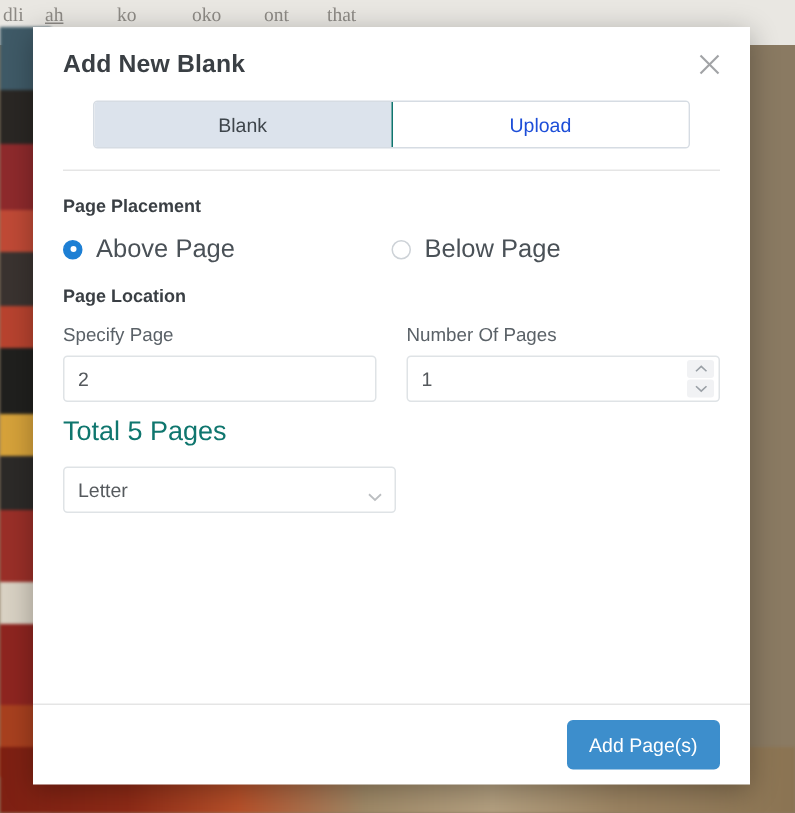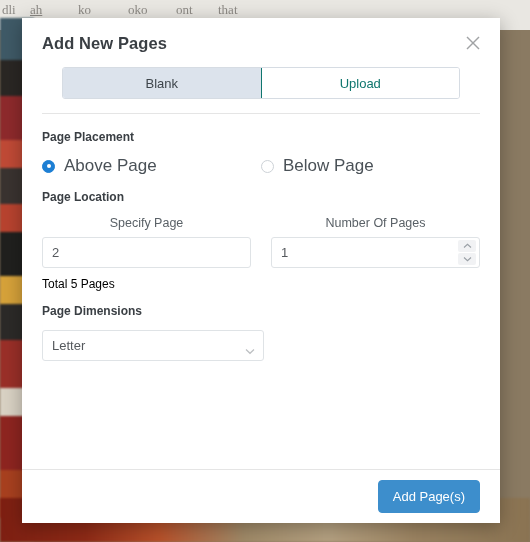--- a/index.html
+++ b/index.html
@@ -135,21 +135,21 @@
     border-radius: 3px;
     overflow: hidden;
     height: 30px;
   }
   .seg-btn {
     flex: 1;
     display: flex;
     align-items: center;
     justify-content: center;
     font-size: 13px;
-    color: #0f766e;
+    color: #1d4ed8;
     cursor: pointer;
     background: #ffffff;
     border: none;
     font-family: "Liberation Sans", sans-serif;
     height: 100%;
   }
   .seg-btn.active {
     background: #dce3ec;
     color: #3e454b;
   }
@@ -214,21 +214,20 @@
     gap: 20px;
     margin-top: 2px;
   }
   .field {
     width: 222px;
   }
   .field-label {
     font-size: 12.5px;
     color: #5a6167;
     margin-bottom: 7px;
-    text-align: center;
   }
   .input-wrap {
     position: relative;
     height: 31px;
   }
   .text-input {
     width: 100%;
     height: 31px;
     box-sizing: border-box;
     border: 1px solid #dfe3e6;
@@ -257,22 +256,22 @@
     border-radius: 2px;
     display: flex;
     align-items: center;
     justify-content: center;
     cursor: pointer;
     padding: 0;
   }
   .spin-btn svg { display: block; }
 
   .total-note {
-    font-size: 12px;
-    color: #000000;
+    font-size: 18px;
+    color: #0f766e;
     margin-top: 9px;
     margin-bottom: 13px;
   }
 
   .select-wrap {
     position: relative;
     width: 222px;
   }
   .select-input {
     width: 100%;
@@ -330,21 +329,21 @@
     <span class="bk-txt-frag" style="top:2px;left:218px;">that</span>
   </div>
   <div class="bk-photo-left"></div>
   <div class="bk-photo-right"></div>
   <div class="bk-photo-bottom"></div>
 </div>
 
 <div class="modal">
 
   <div class="modal-header">
-    <div class="modal-title">Add New Pages</div>
+    <div class="modal-title">Add New Blank</div>
 
     <div class="close-btn">
       <svg width="22" height="22" viewBox="0 0 22 22">
         <line x1="5" y1="5" x2="17" y2="17" stroke="#55595d" stroke-width="1.4"></line>
         <line x1="17" y1="5" x2="5" y2="17" stroke="#55595d" stroke-width="1.4"></line>
       </svg>
     </div>
 
     <div class="seg-group">
       <button class="seg-btn active">Blank</button>
@@ -394,21 +393,20 @@
                   <polyline points="1,1.5 4.5,4.7 8,1.5" fill="none" stroke="#9aa0a6" stroke-width="1.1"></polyline>
                 </svg>
             </button>
           </div>
         </div>
       </div>
     </div>
 
     <div class="total-note">Total 5 Pages</div>
 
-    <div class="section-title">Page Dimensions</div>
 
     <div class="select-wrap">
       <div class="select-input">
         <span>Letter</span>
       </div>
       <span class="select-chevron">
         <svg width="10" height="7" viewBox="0 0 10 7">
             <polyline points="1,1.5 5,5.3 9,1.5" fill="none" stroke="#6b7177" stroke-width="1.2"></polyline>
           </svg>
       </span>

